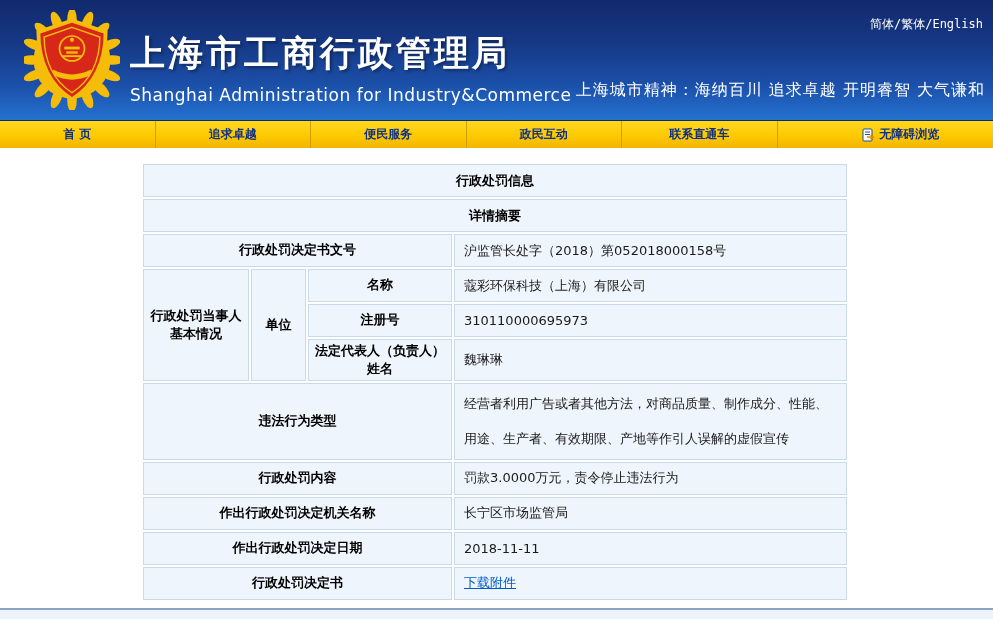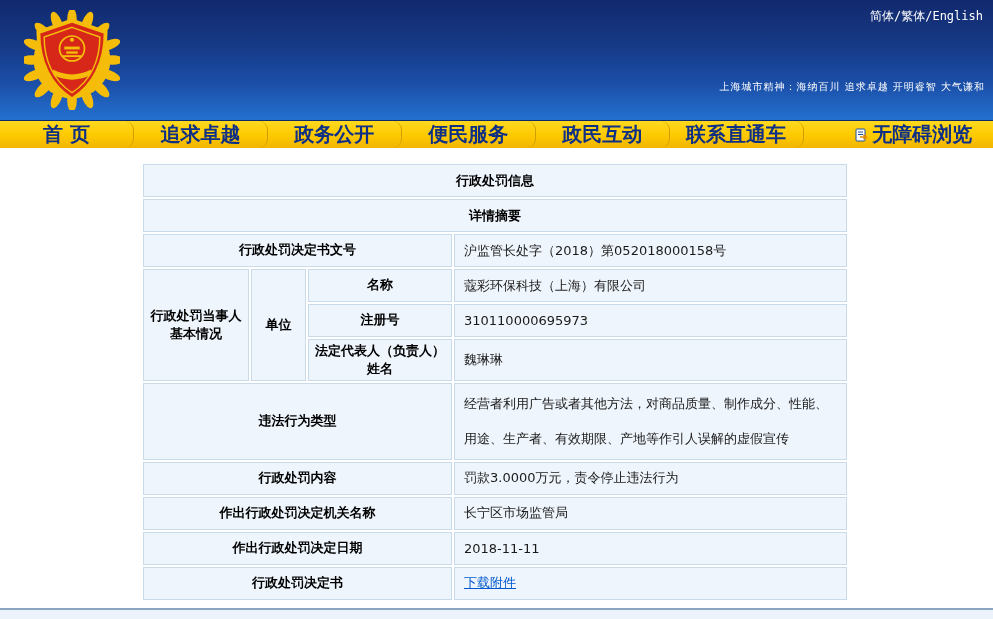--- a/index.html
+++ b/index.html
@@ -10,47 +10,47 @@
     display:flex; flex-direction:column;
   }
 
   
   .header {
     position:relative; height:120px; flex:0 0 120px;
     background:linear-gradient(to bottom,#11296e 0%,#163884 35%,#1b4fa8 70%,#2471d0 100%);
     color:#fff;
   }
   .lang-switch {
-    position:absolute; top:8px; right:10px;
+    position:absolute; top:16px; right:10px;
     font-size:12px; color:#ffffff; cursor:pointer;
     font-family:"DejaVu Sans Mono","Liberation Mono",monospace;
   }
   .logo { position:absolute; left:24px; top:10px; width:96px; height:100px; cursor:pointer; }
   .titles { position:absolute; left:130px; top:30px; }
   .site-title {
     font-size:35px; font-weight:bold; letter-spacing:3px; color:#ffffff;
     text-shadow:2px 2px 3px rgba(0,0,0,0.35);
   }
   .site-subtitle { font-size:17px; color:#ffffff; margin-top:8px; letter-spacing:0.5px; }
   .motto {
     position:absolute; right:8px; top:80px;
-    font-size:10px; color:#ffffff; letter-spacing:1px;
+    font-size:16px; color:#ffffff; letter-spacing:1px;
   }
 
   
   .nav {
     height:28px; flex:0 0 28px;
     background:linear-gradient(to bottom,#ffd91f 0%,#fdc900 55%,#f2b500 100%);
     display:flex; align-items:stretch;
     border-top:1px solid #0d2a6b;
   }
   .nav-item {
     flex:1 1 0; display:flex; align-items:center; justify-content:center;
-    font-size:20px; font-weight:bold; color:#0d2f86; cursor:pointer;
-    border-right:1px solid #cfa000; position:relative; white-space:nowrap;border-radius:9px;
+    font-size:12px; font-weight:bold; color:#0d2f86; cursor:pointer;
+    border-right:1px solid #cfa000; position:relative; white-space:nowrap;
   }
   .nav-item:last-child { border-right:none; flex:1.2 1 0;margin-left:30px; }
   .nav-item .nav-icon { margin-right:4px; display:inline-flex; }
 
   
   .main { flex:1 1 auto; background:#ffffff; padding:14px 0 0 141px; }
 
   table.penalty {
     border-collapse:separate; border-spacing:2px;
     table-layout:fixed; width:708px;
@@ -109,28 +109,31 @@
       <path d="M50 18 L79 28 C79 53 69 74 50 86 C31 74 21 53 21 28 Z" fill="none" stroke="#f5bd0a" stroke-width="1.5"></path>
       <circle cx="50" cy="40" r="13" fill="none" stroke="#f5bd0a" stroke-width="1.8"></circle>
       <rect x="42" y="38" width="16" height="3" fill="#f5bd0a"></rect>
       <rect x="44" y="43" width="12" height="2.4" fill="#f5bd0a"></rect>
       <rect x="40" y="47" width="20" height="2" fill="#f5bd0a"></rect>
       <circle cx="50" cy="31" r="2.2" fill="#f5bd0a"></circle>
       <path d="M30 62 Q50 72 70 62 L69 68 Q50 77 31 68 Z" fill="#f5bd0a"></path>
     </svg>
   </div>
 
+  <div class="titles">
+    <div class="site-title">上海市工商行政管理局</div>
+    <div class="site-subtitle">Shanghai Administration for Industry&amp;Commerce</div>
+  </div>
 
   <div class="motto">上海城市精神：海纳百川 追求卓越 开明睿智 大气谦和</div>
 </div>
 
 <div class="nav">
   <div class="nav-item">首 页</div>
   <div class="nav-item">追求卓越</div>
-  <div class="nav-item">政务公开</div>
   <div class="nav-item">便民服务</div>
   <div class="nav-item">政民互动</div>
   <div class="nav-item">联系直通车</div>
   <div class="nav-item">
     <span class="nav-icon">
       <svg width="14" height="14" viewBox="0 0 14 14">
         <rect x="2" y="1" width="9" height="12" rx="1" fill="#ffffff" stroke="#1d4f9e" stroke-width="1"></rect>
         <line x1="4" y1="4" x2="9" y2="4" stroke="#1d4f9e" stroke-width="1"></line>
         <line x1="4" y1="6.5" x2="9" y2="6.5" stroke="#1d4f9e" stroke-width="1"></line>
         <path d="M6 9 L12 9 L9.5 6.8 M12 9 L9.5 11.2" fill="none" stroke="#e08900" stroke-width="1.6"></path>

